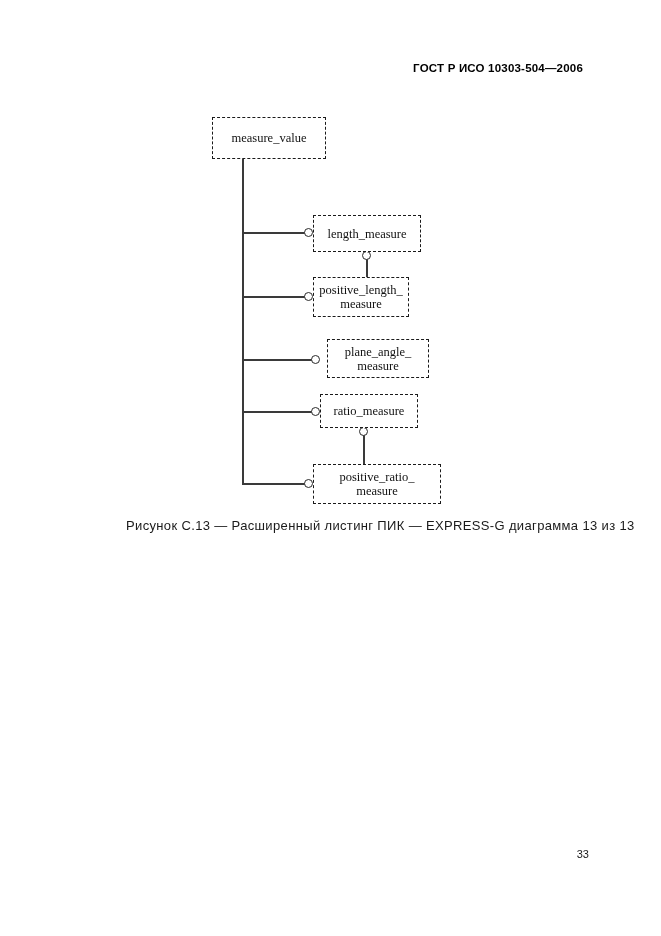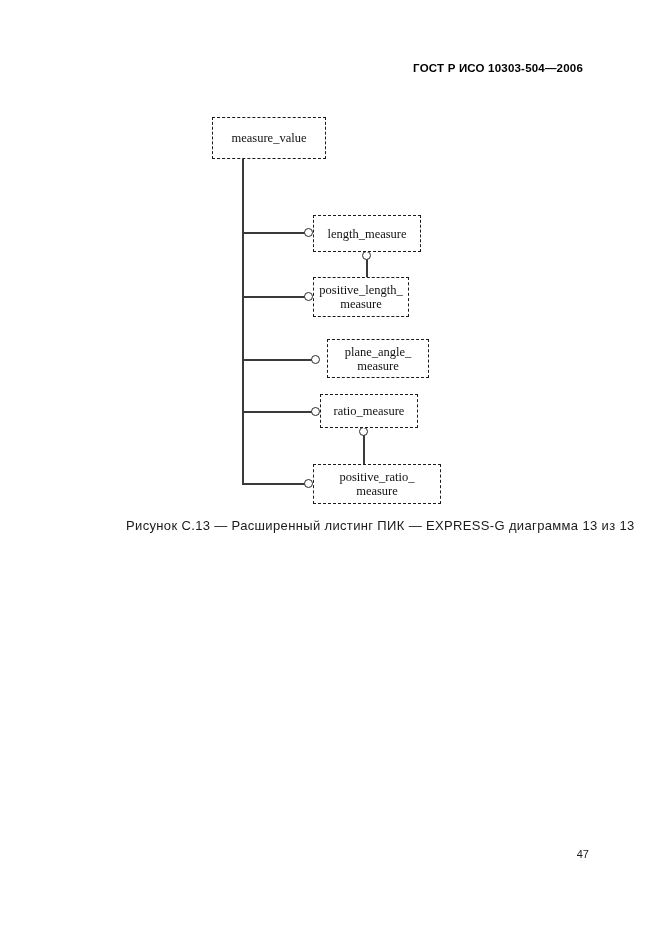--- a/index.html
+++ b/index.html
@@ -150,13 +150,13 @@
 
   <div class="ent-box" style="left:313px; top:464px; width:128px; height:40px;">
     <span class="label">positive_ratio_
 measure</span>
   </div>
 
 </div>
 
 <div class="caption">Рисунок С.13 — Расширенный листинг ПИК — EXPRESS-G диаграмма 13 из 13</div>
 
-<div class="folio">47</div>
+<div class="folio">33</div>
 
 </body></html>

